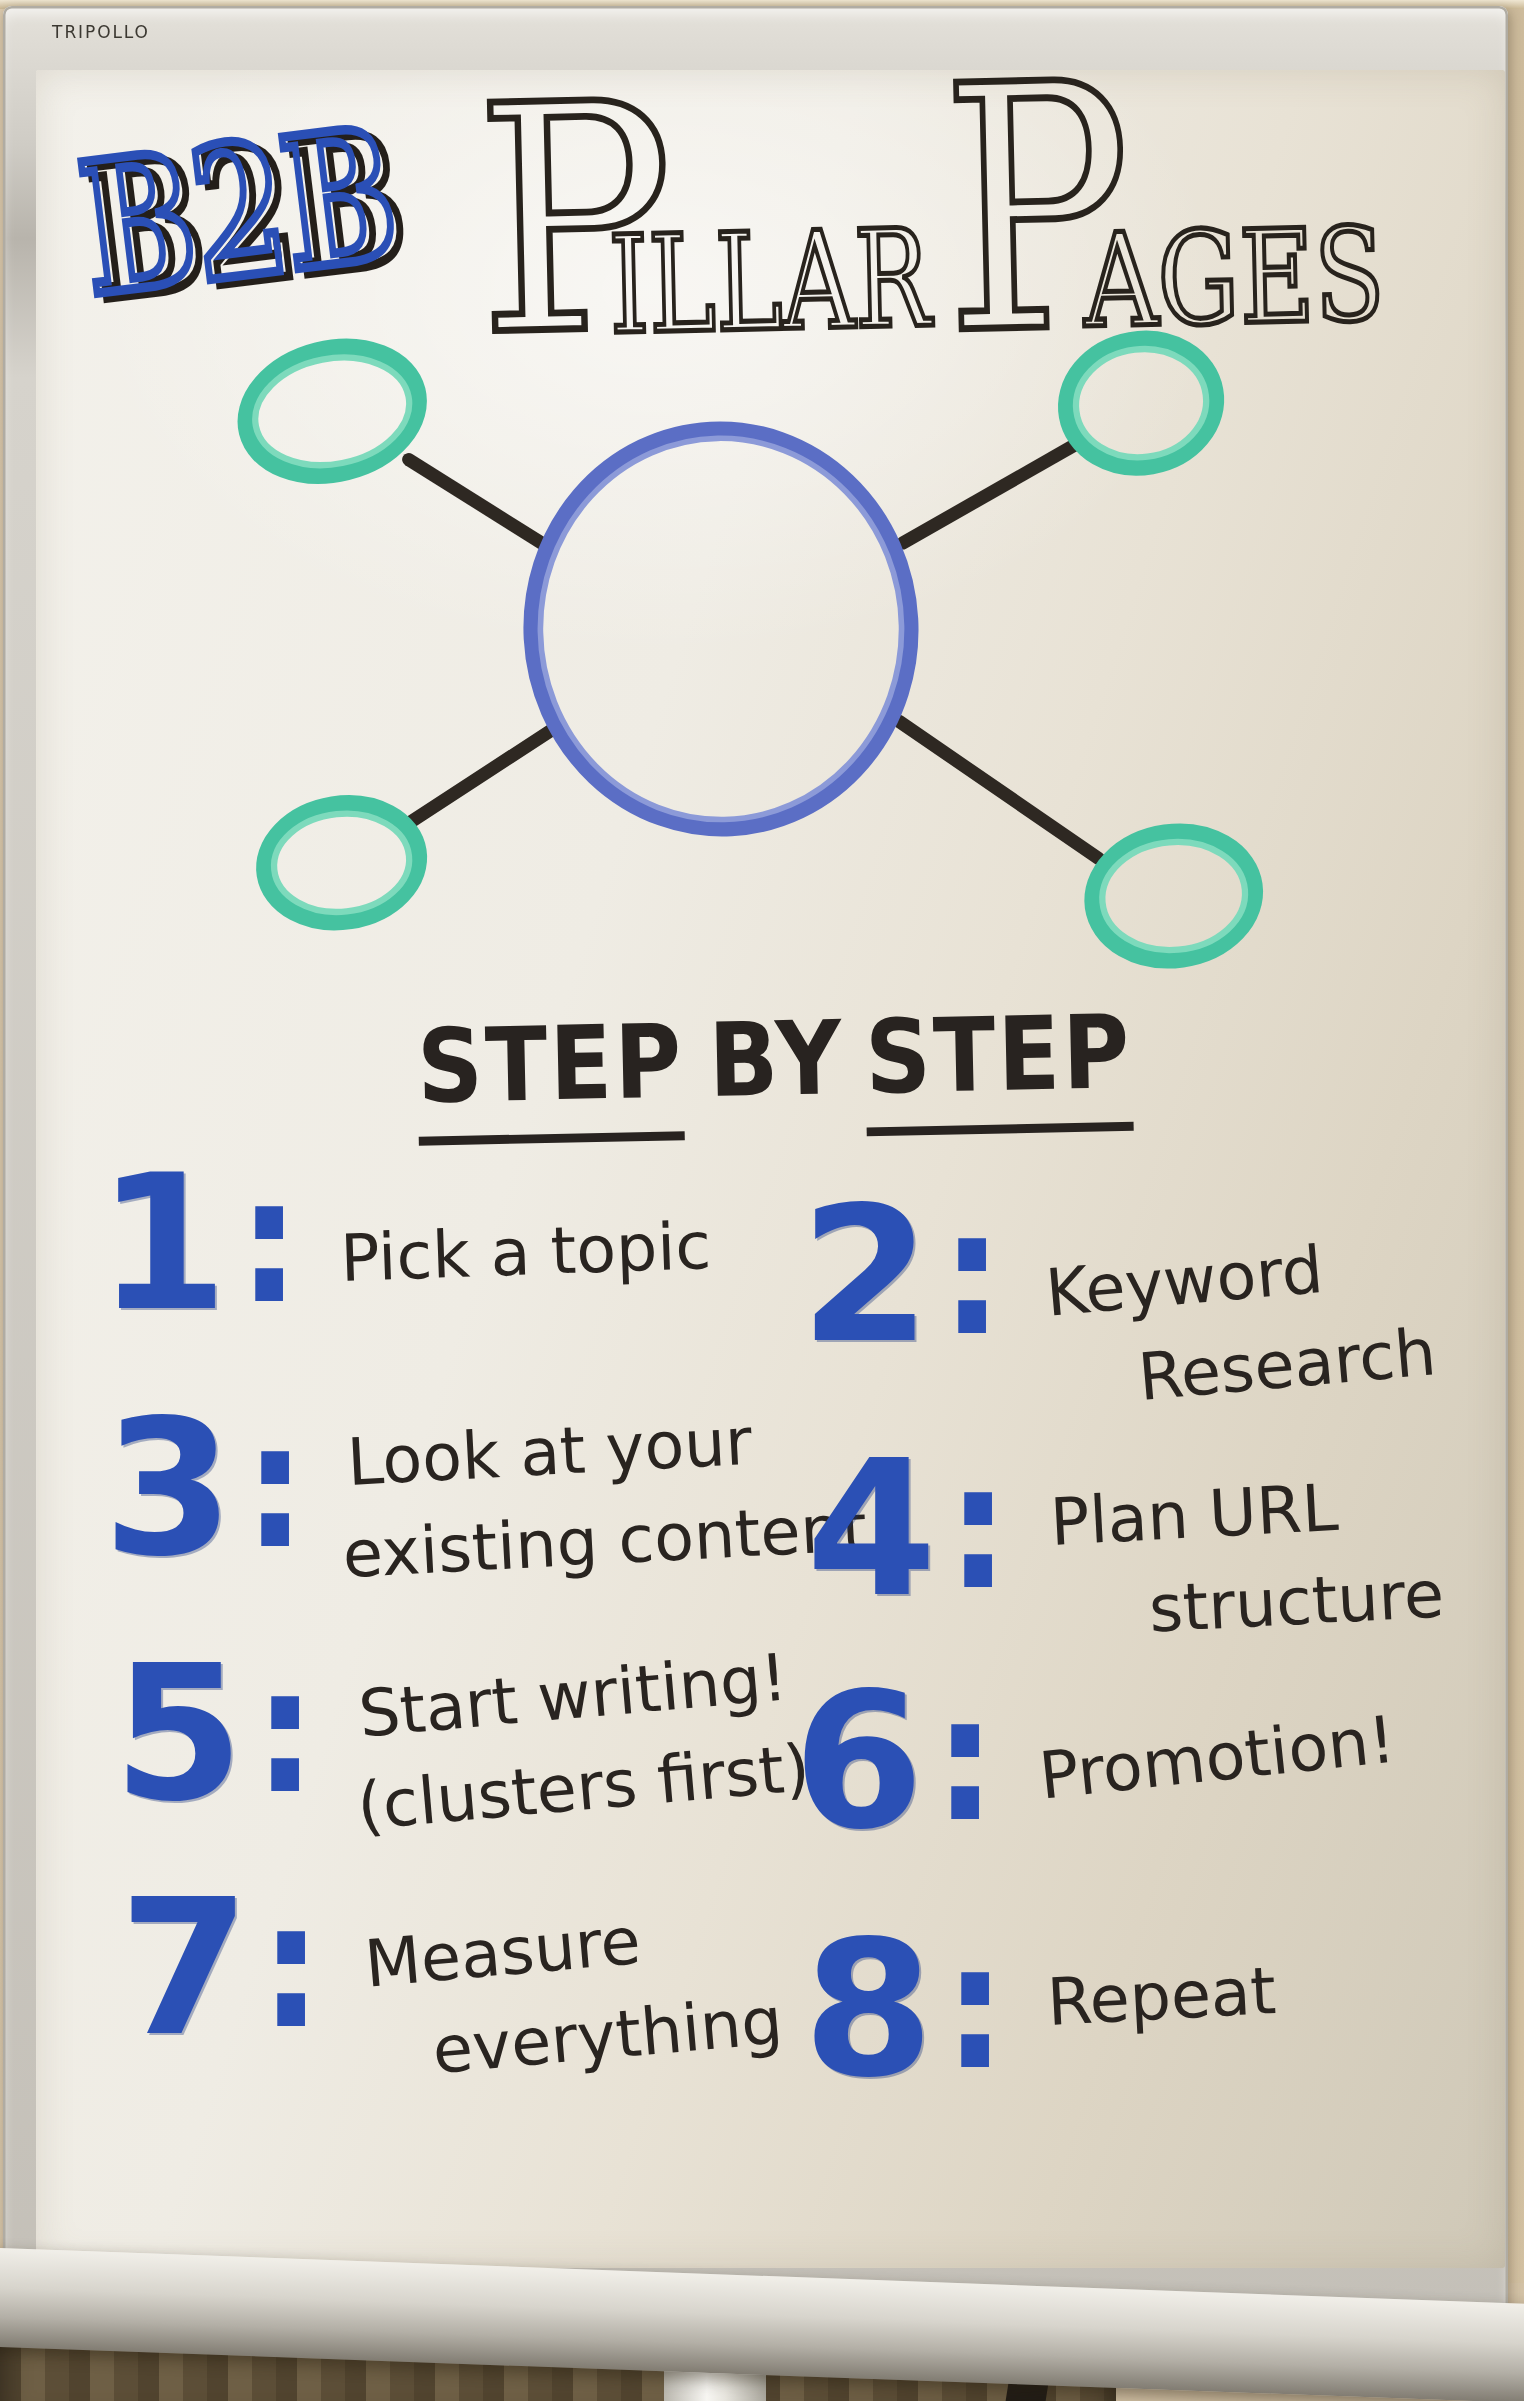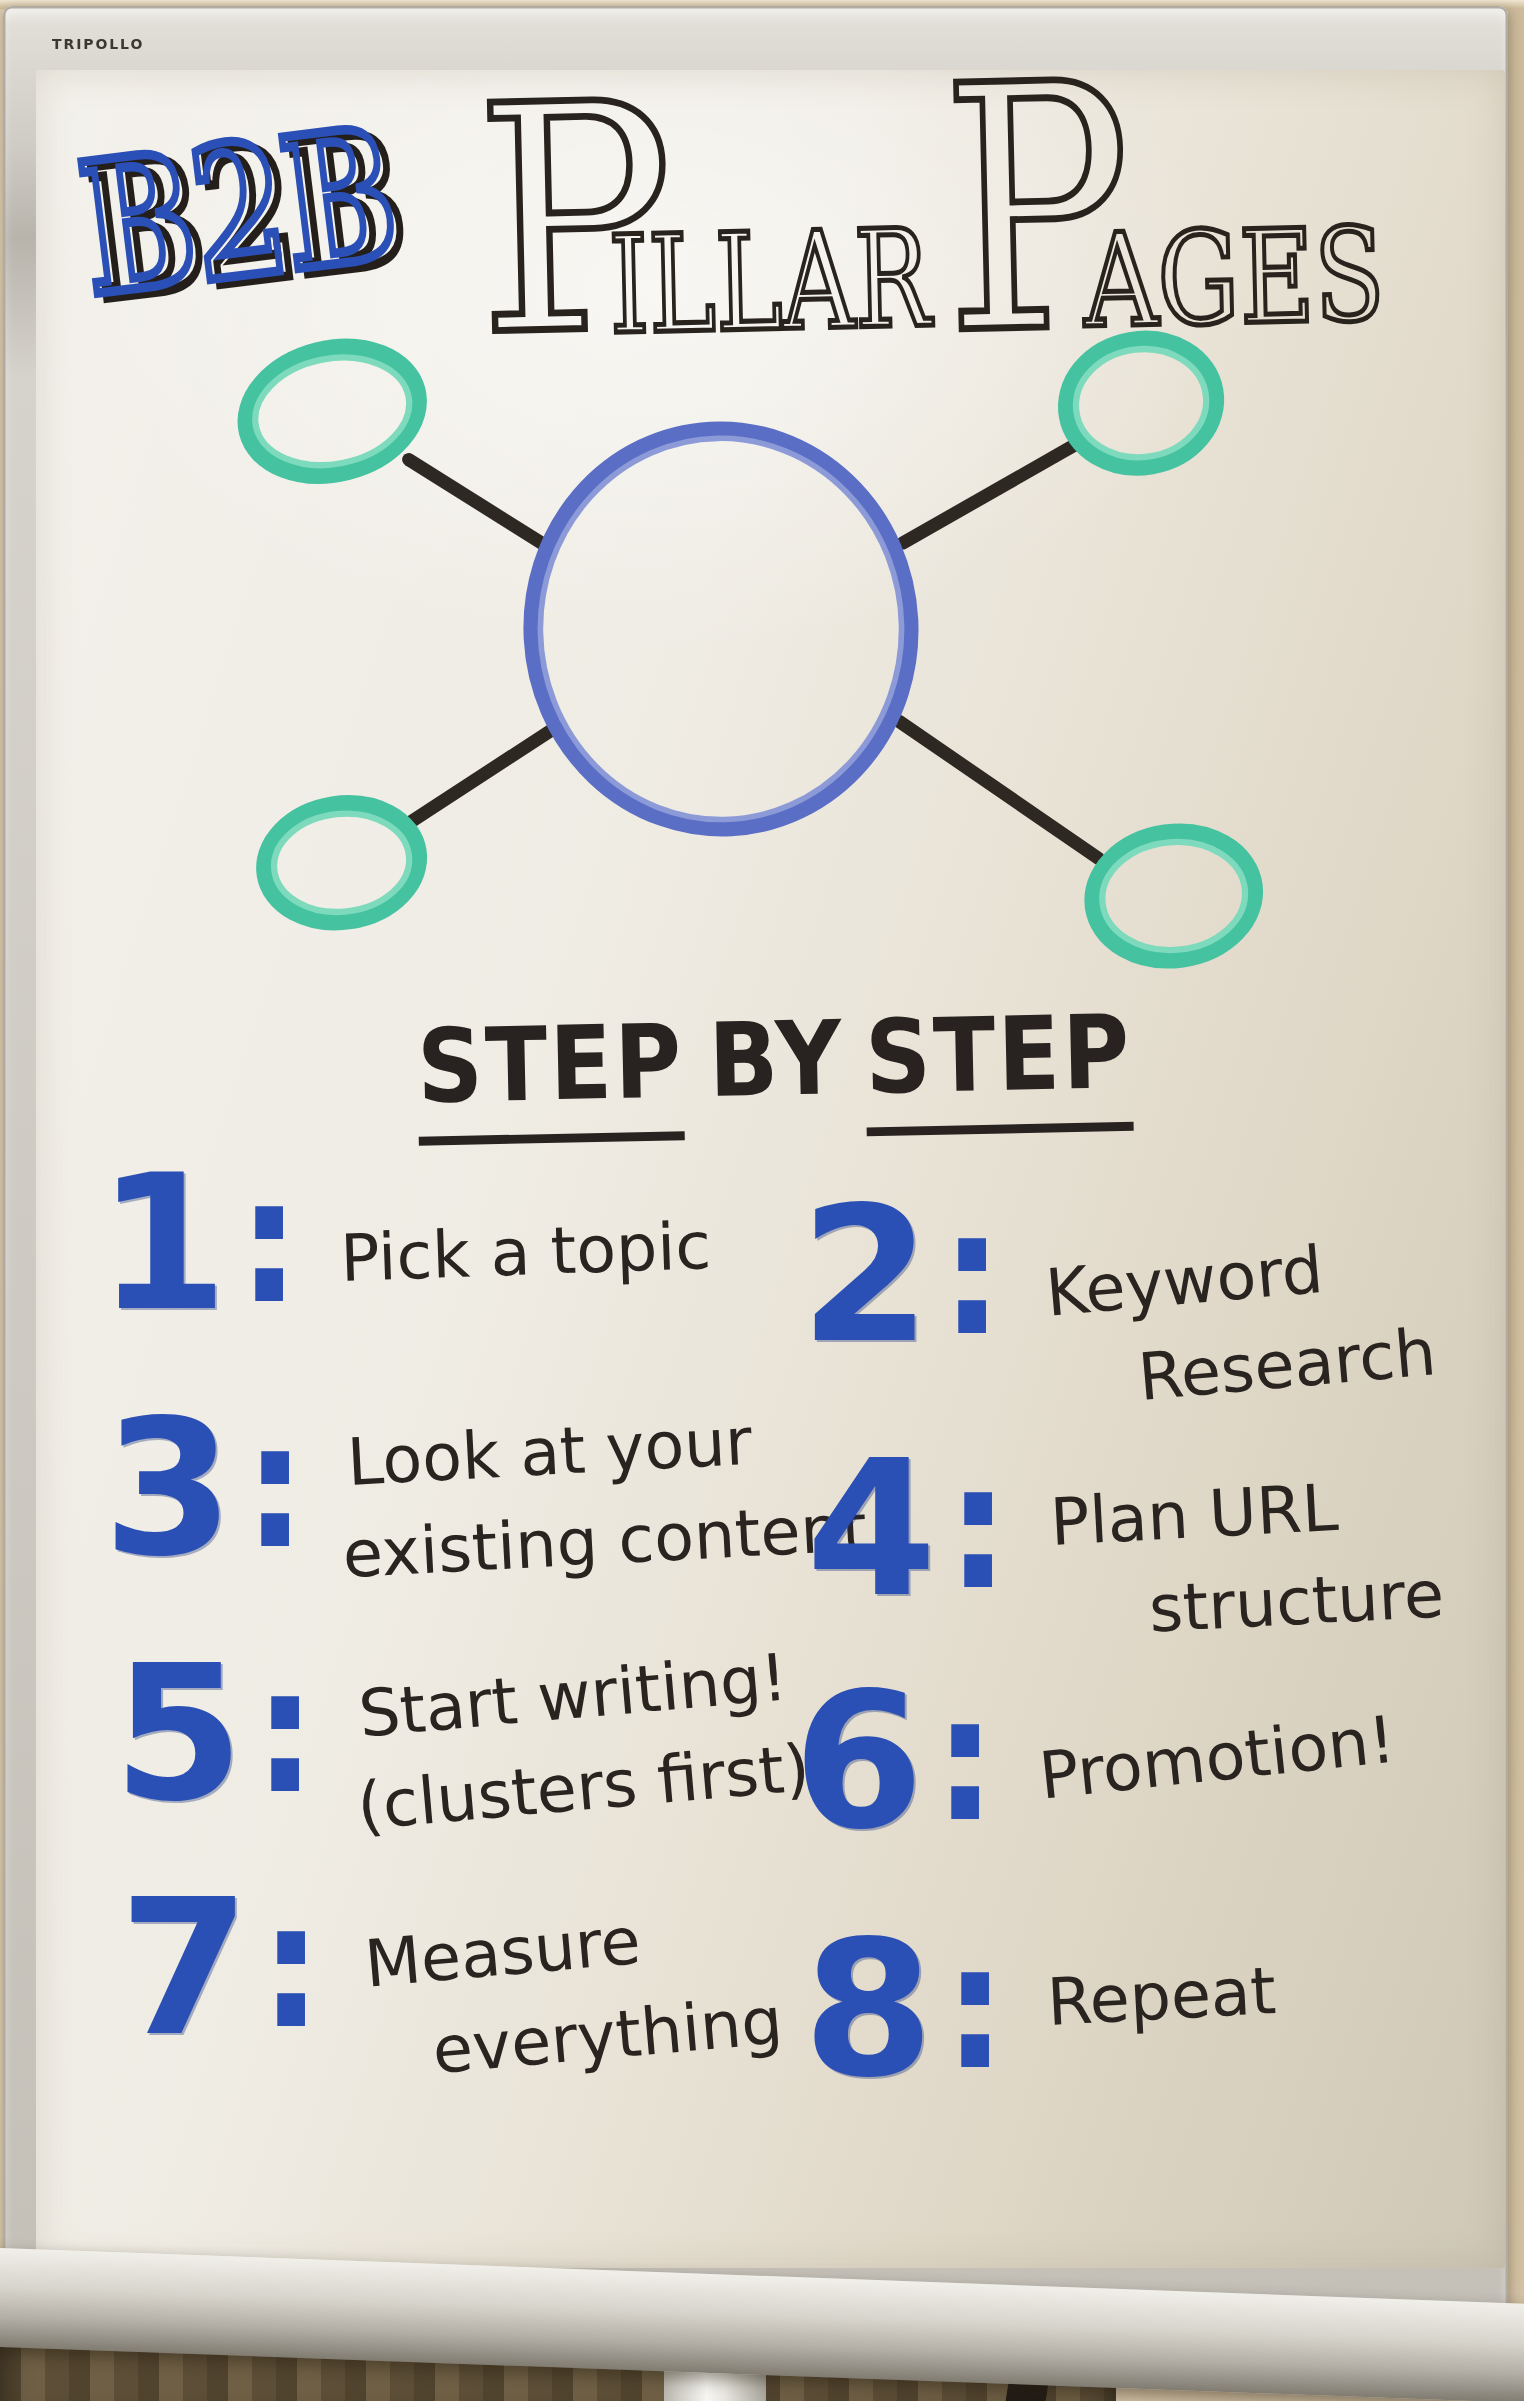--- a/index.html
+++ b/index.html
@@ -20,21 +20,21 @@
   .cable{position:absolute;left:1011px;top:50px;width:40px;height:68px;background:#211c16;transform:skewX(-9deg);}
 
   
   .frame{left:3.1px;top:6.3px;width:1505px;height:2321px;border-radius:8.8px;
         background:linear-gradient(180deg,#e4e1da 0%,#cfccc5 6%,#b8b4ac 10%,#d6d3cc 16%,#c4c0b8 100%);
         box-shadow:inset 0 0 0 2.5px #b0aca3, inset 0 8.8px 11.3px rgba(255,255,255,.55), 1.3px 3.8px 11.3px rgba(60,48,30,.35);}
   .frame-bottom{left:-25px;top:2247px;width:1643px;height:99px;
         background:linear-gradient(#f1efe9 0%,#d7d4cc 40%,#b3afa6 70%,#817c72 100%);
         transform:rotate(2.1deg);transform-origin:left top;border-radius:3.8px;
         box-shadow:0 6.3px 15px rgba(40,30,15,.45);}
-  .brand{left:49px;top:30px;font-weight:bold;font-size:14px;letter-spacing:1.9px;color:#3b3831;}
+  .brand{left:49px;top:16px;font-weight:normal;font-size:17px;letter-spacing:1.9px;color:#3b3831;}
   .board{left:36px;top:70px;width:1469px;height:2198px;border-radius:2.5px;
         background:
           radial-gradient(ellipse 878px 564px at 42% 10%,rgba(255,255,255,.55),rgba(255,255,255,0) 65%),
           linear-gradient(108deg,#f3f1eb 0%,#efece4 38%,#e8e2d5 58%,#ddd5c4 78%,#cfc8b7 100%);
         box-shadow:inset 0 0 38px rgba(120,105,80,.18);}
 
   
   svg text{font-family:"DejaVu Serif",serif;}
   .heading{left:416px;top:1008px;color:#282320;font-weight:bold;font-size:91px;
         letter-spacing:2.5px;transform:rotate(-1.2deg) scaleY(1.12);transform-origin:left top;white-space:nowrap;}

